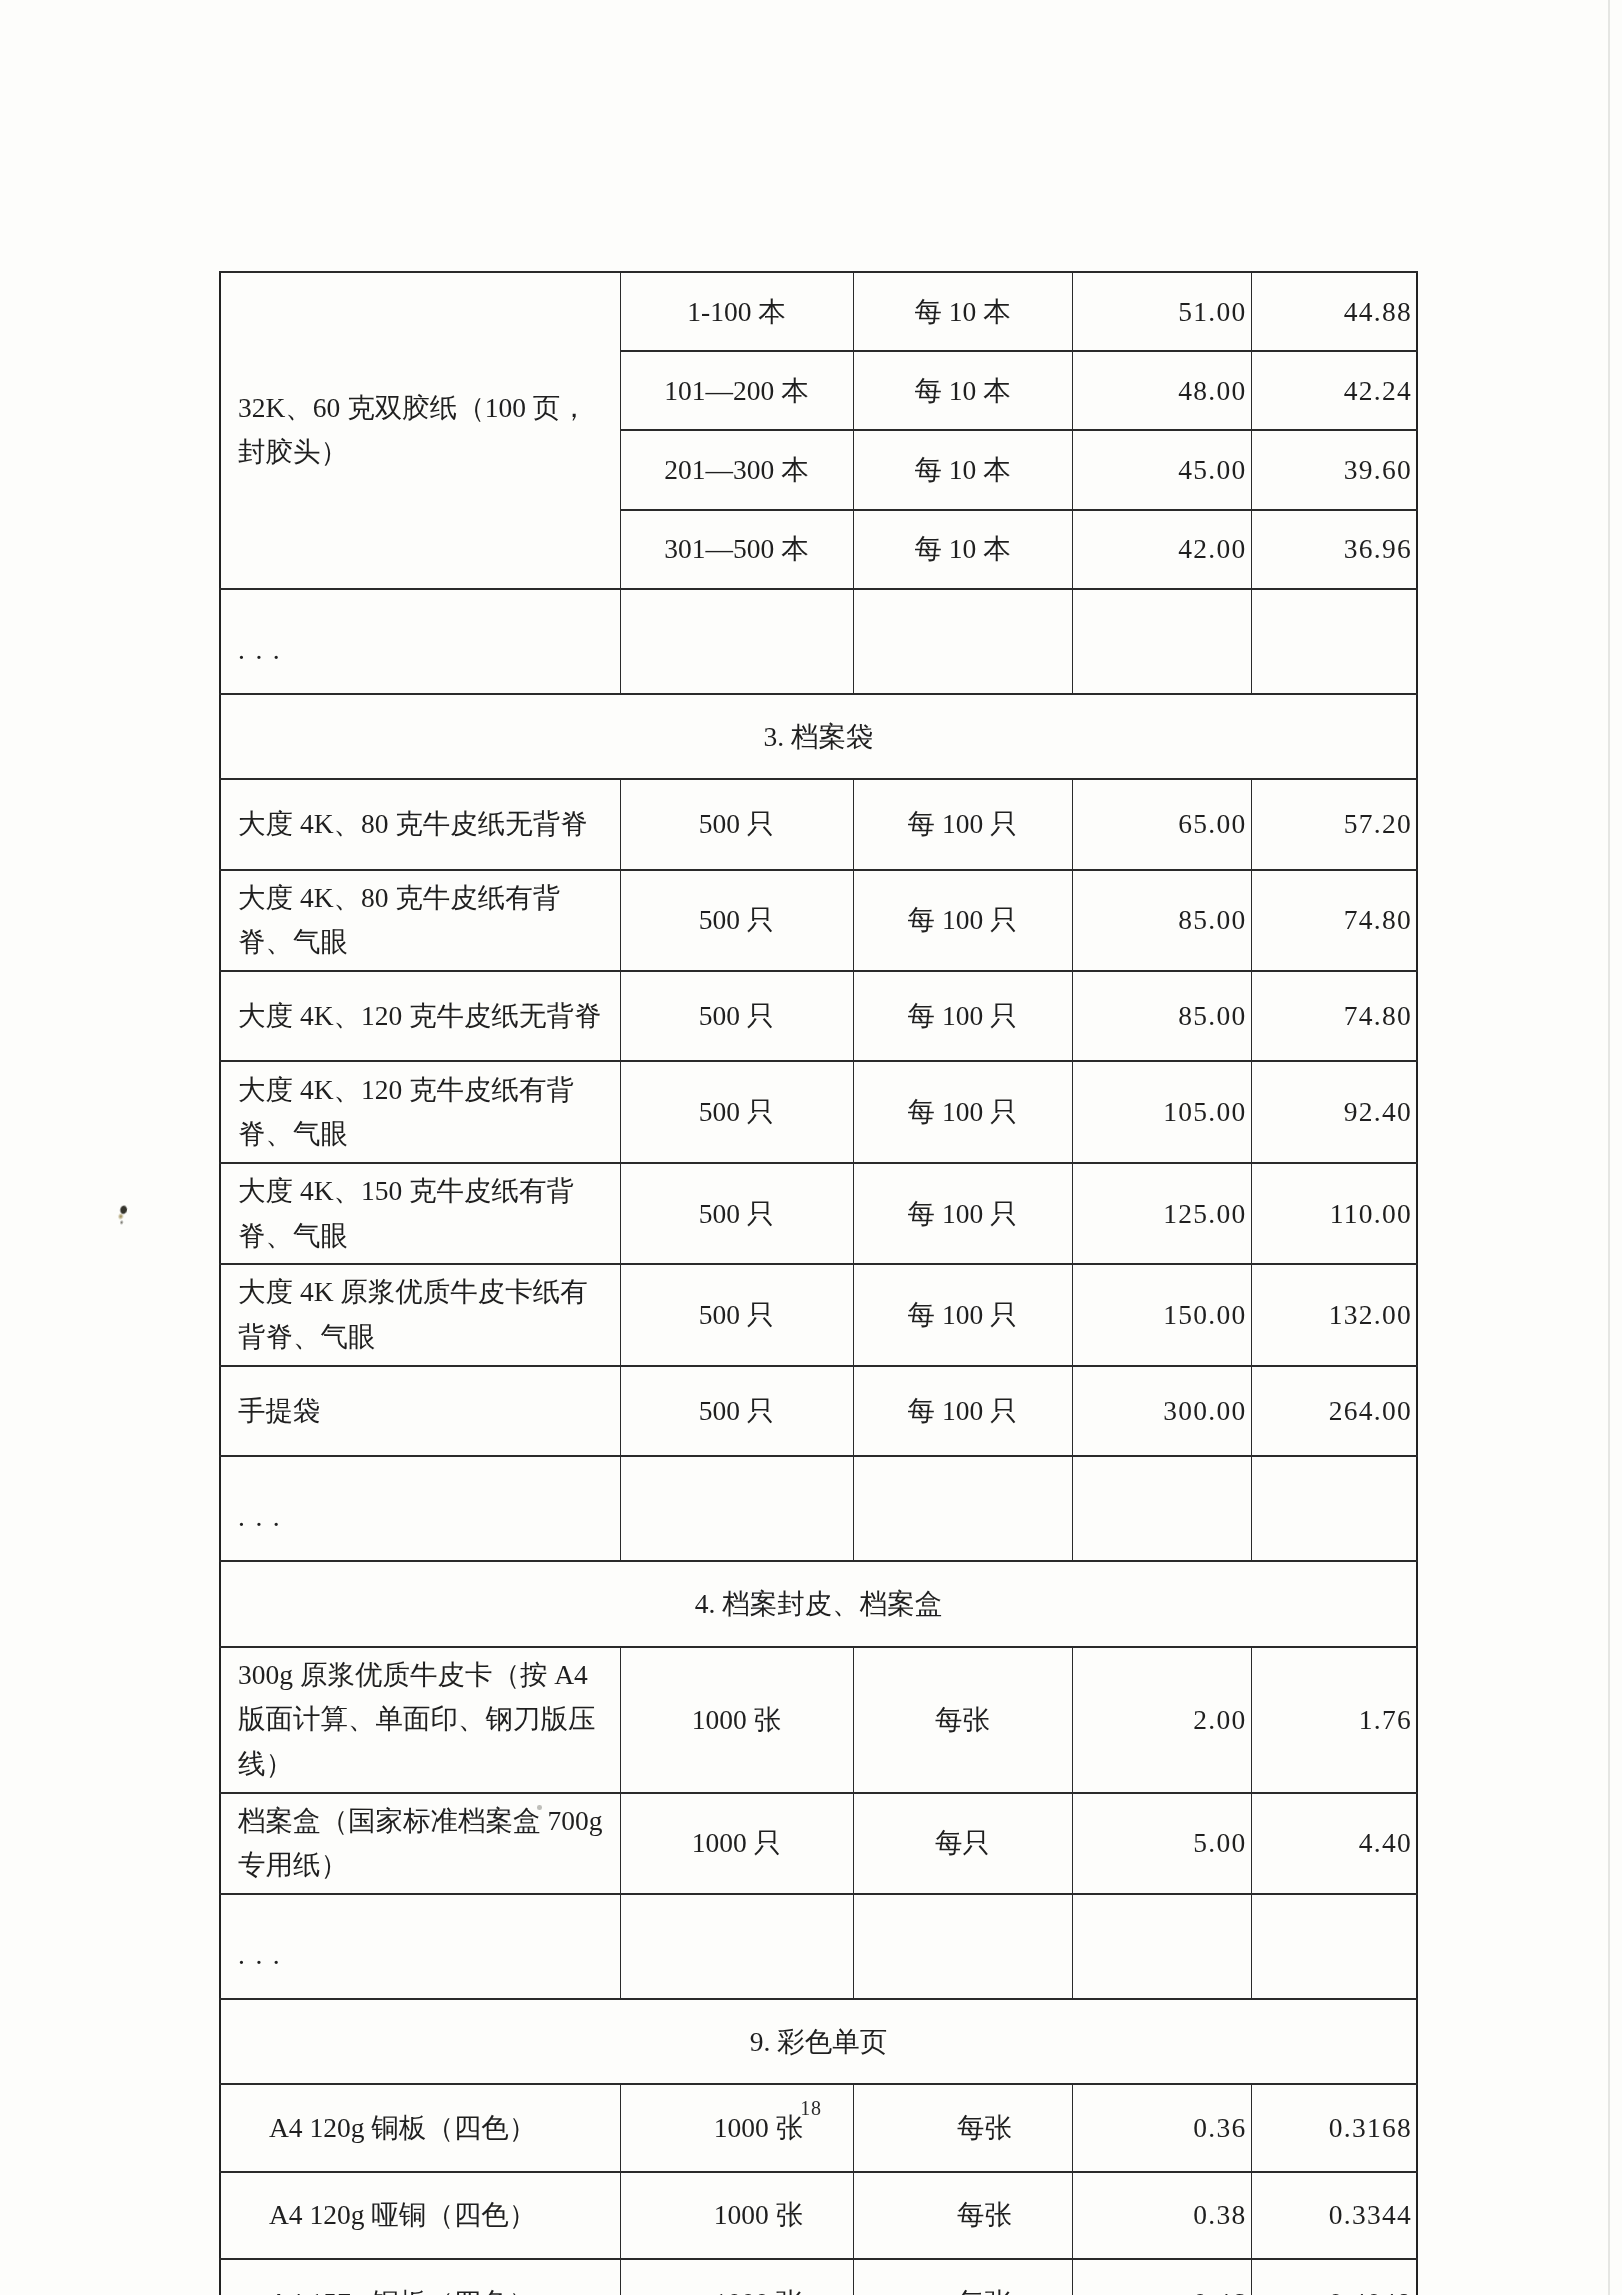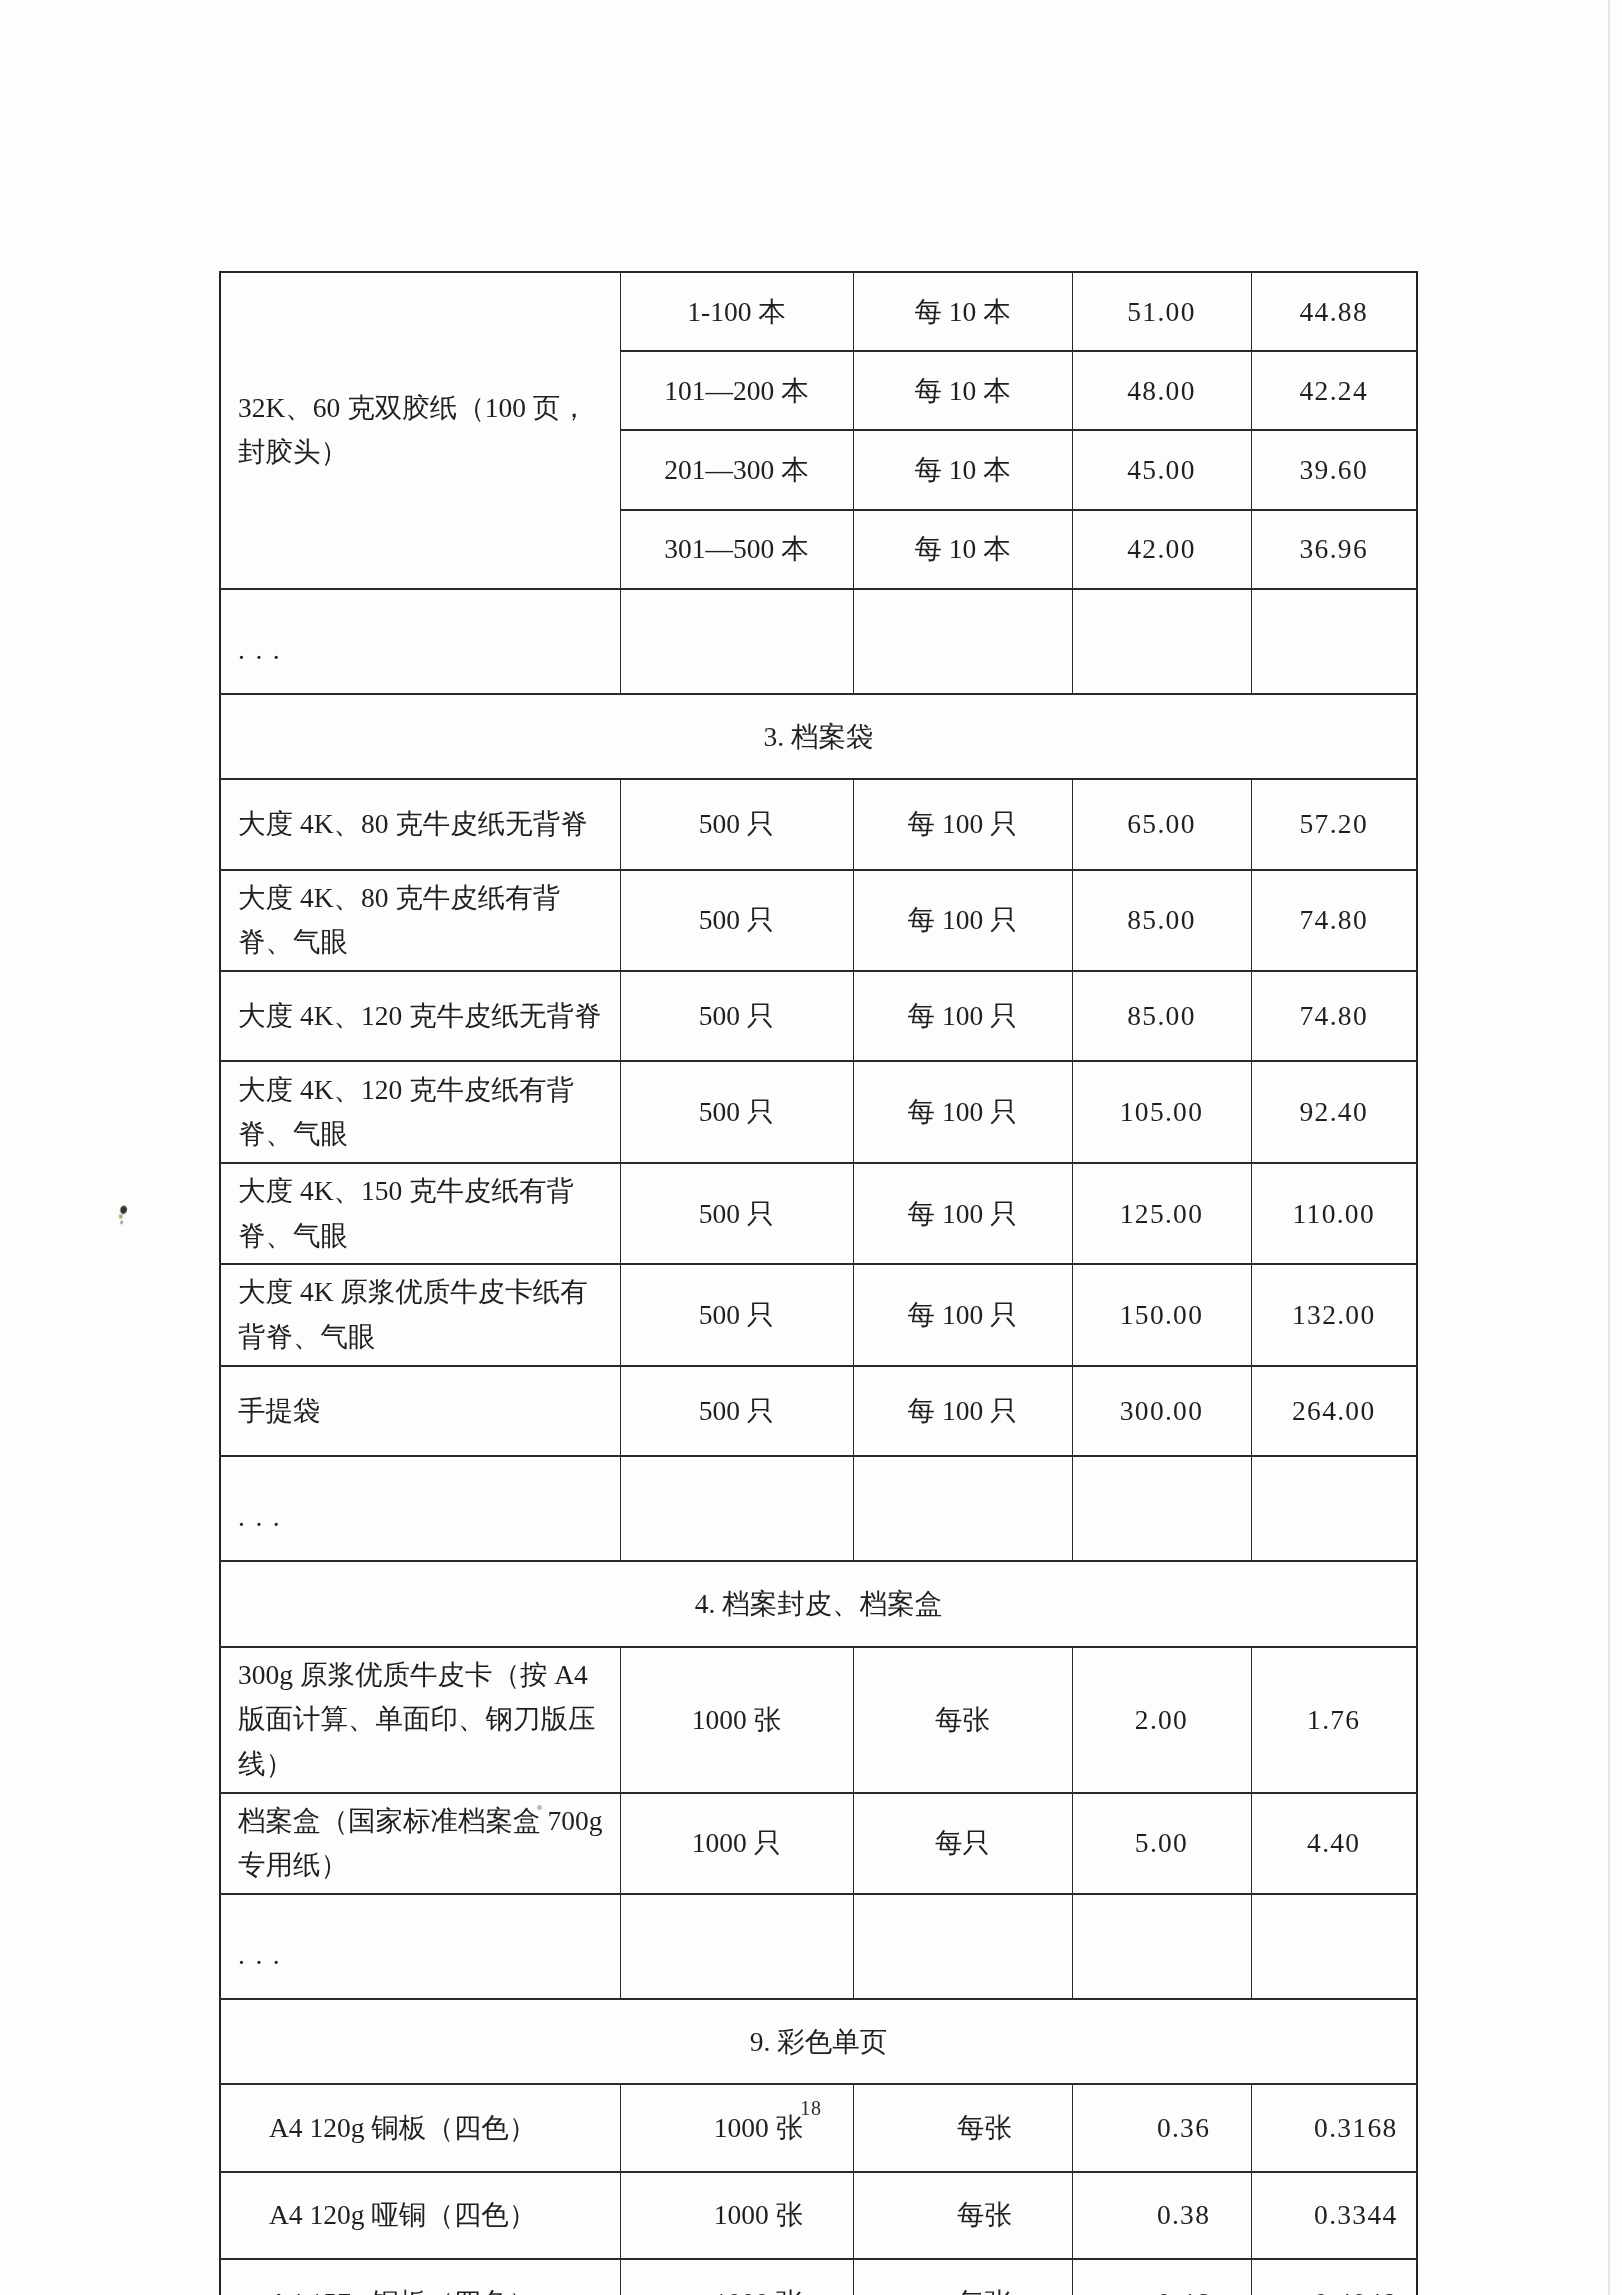--- a/index.html
+++ b/index.html
@@ -77,20 +77,21 @@
     text-align: left;
     padding: 5.2px 9.2px 5.2px 17px;
     line-height: 1.62;
   }
   .c-mid {
     text-align: center;
     padding: 2.6px 3.9px;
   }
   .c-num {
     letter-spacing: 1.3px;
+    text-align: right;
   }
   .c-section {
     text-align: center;
     padding: 2.6px 0;
   }
   .c-dots {
     font-size: 29px;
     letter-spacing: 10.5px;
     line-height: 1;
     padding-top: 22px;

